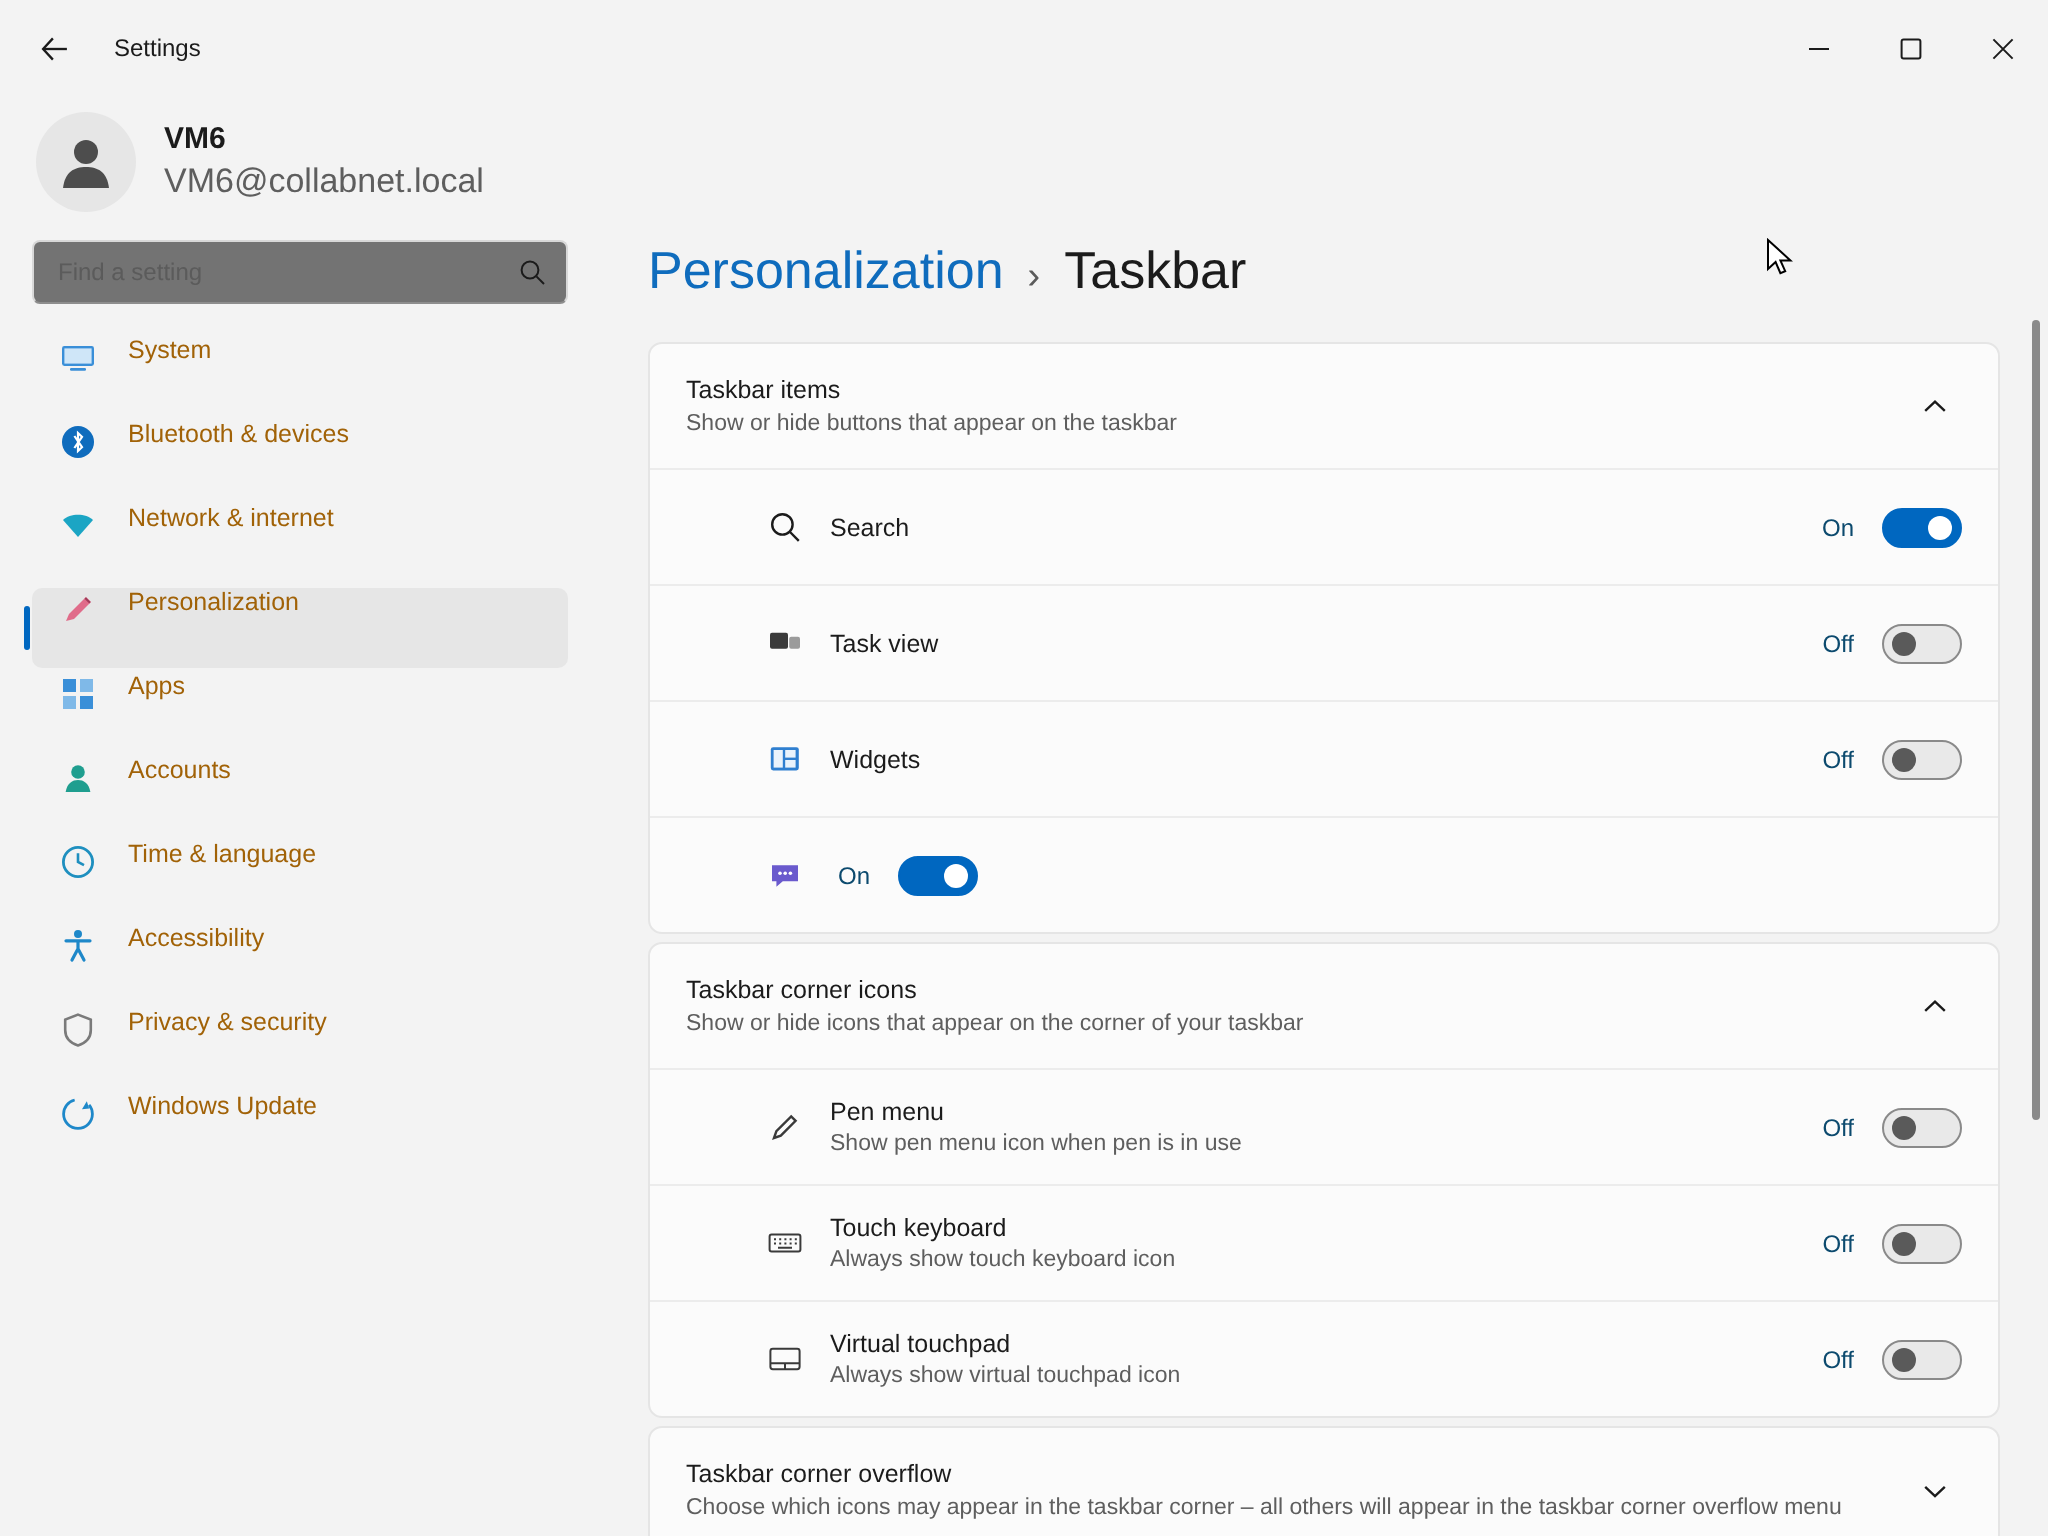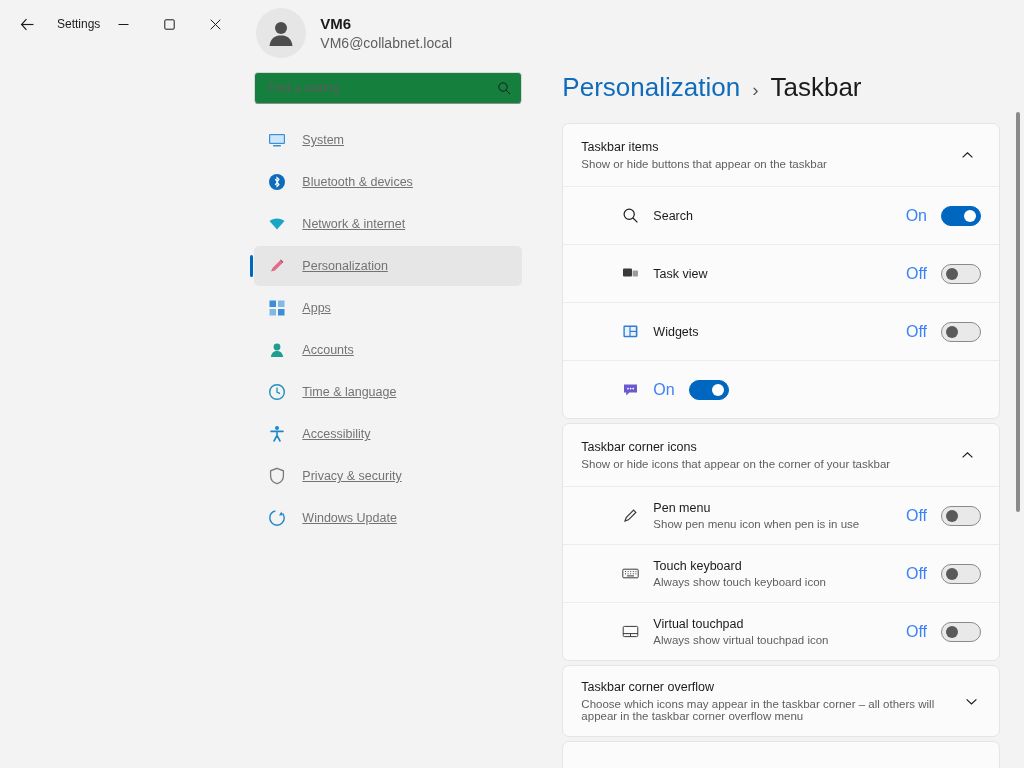--- a/index.html
+++ b/index.html
@@ -9,21 +9,21 @@
     overflow: hidden;
     font-family: "Liberation Sans", sans-serif;
     background: #f3f3f3;
     color: #1b1b1b;
   }
   .window {
     position: relative;
     width: 1024px; height: 768px;
     background: #f3f3f3;
     display: flex;
-    flex-direction: row;
+    flex-direction: column;
   }
   
   .titlebar {
     height: 48px;
     display: flex;
     align-items: center;
     background: #f3f3f3;
     flex: 0 0 48px;
   }
   .back-btn {
@@ -70,51 +70,49 @@
   }
   .avatar {
     width: 50px; height: 50px;
     border-radius: 50%;
     background: #e6e6e6;
     display: flex; align-items: center; justify-content: center;
     flex: 0 0 50px;
   }
   .account-text { margin-left: 14px; }
   .account-name { font-size: 15px; font-weight: bold; color: #1b1b1b; }
-  .account-email { font-size: 14px; color: #5e5e5e; margin-top: 3px; }
+  .account-email { font-size: 17px; color: #5e5e5e; margin-top: 3px; }
   .search-box {
     position: relative;
     height: 32px;
-    background: #15803d;
+    background: #737373;
     border: 1px solid #d8d8d8;
     border-bottom: 1px solid #8d8d8d;
     border-radius: 4px;
     display: flex;
     align-items: center;
     padding: 0 10px;
     margin-bottom: 16px;
   }
   .search-box input {
     border: none; outline: none; background: transparent;
     font-size: 12px; font-family: "Liberation Sans", sans-serif;
     color: #1b1b1b; flex: 1 1 auto;
   }
   .search-box input::placeholder { color: #5b5b5b; }
   .search-icon-right { color: #1b1b1b; display: flex; }
   .nav { display: flex; flex-direction: column; gap: 2px; }
   .nav-item {
     position: relative;
     height: 40px;
     display: flex;
-    align-items: center;
     border-radius: 5px;
     padding-left: 12px;
     font-size: 12.5px;
-    color: #737373;
-    text-decoration: underline;
+    color: #a16207;
   }
   .nav-item.selected { background: #e6e6e6; }
   .nav-item.selected::before {
     content: "";
     position: absolute;
     left: -4px; top: 9px;
     width: 3px; height: 22px;
     background: #0067c0;
     border-radius: 2px;
   }
@@ -179,21 +177,21 @@
   .row .row-icon {
     width: 22px; height: 22px;
     flex: 0 0 22px;
     display: flex; align-items: center; justify-content: center;
     margin-right: 12px;
   }
   .row-text { flex: 1 1 auto; }
   .row-label { font-size: 12.5px; color: #1b1b1b; }
   .row-sub { font-size: 11.5px; color: #5e5e5e; margin-top: 3px; }
   .toggle-wrap { display: flex; align-items: center; gap: 14px; }
-  .toggle-state { font-size: 16px; color: #3b82f6; min-width: 20px; text-align: right; }
+  .toggle-state { font-size: 12px; color: #0c4a6e; min-width: 20px; text-align: right; }
   .toggle {
     width: 40px; height: 20px;
     border-radius: 10px;
     position: relative;
     flex: 0 0 40px;
   }
   .toggle.on { background: #0067c0; border: 1px solid #0067c0; }
   .toggle.off { background: #e9e9e9; border: 1px solid #8a8a8a; }
   .knob {
     position: absolute;

